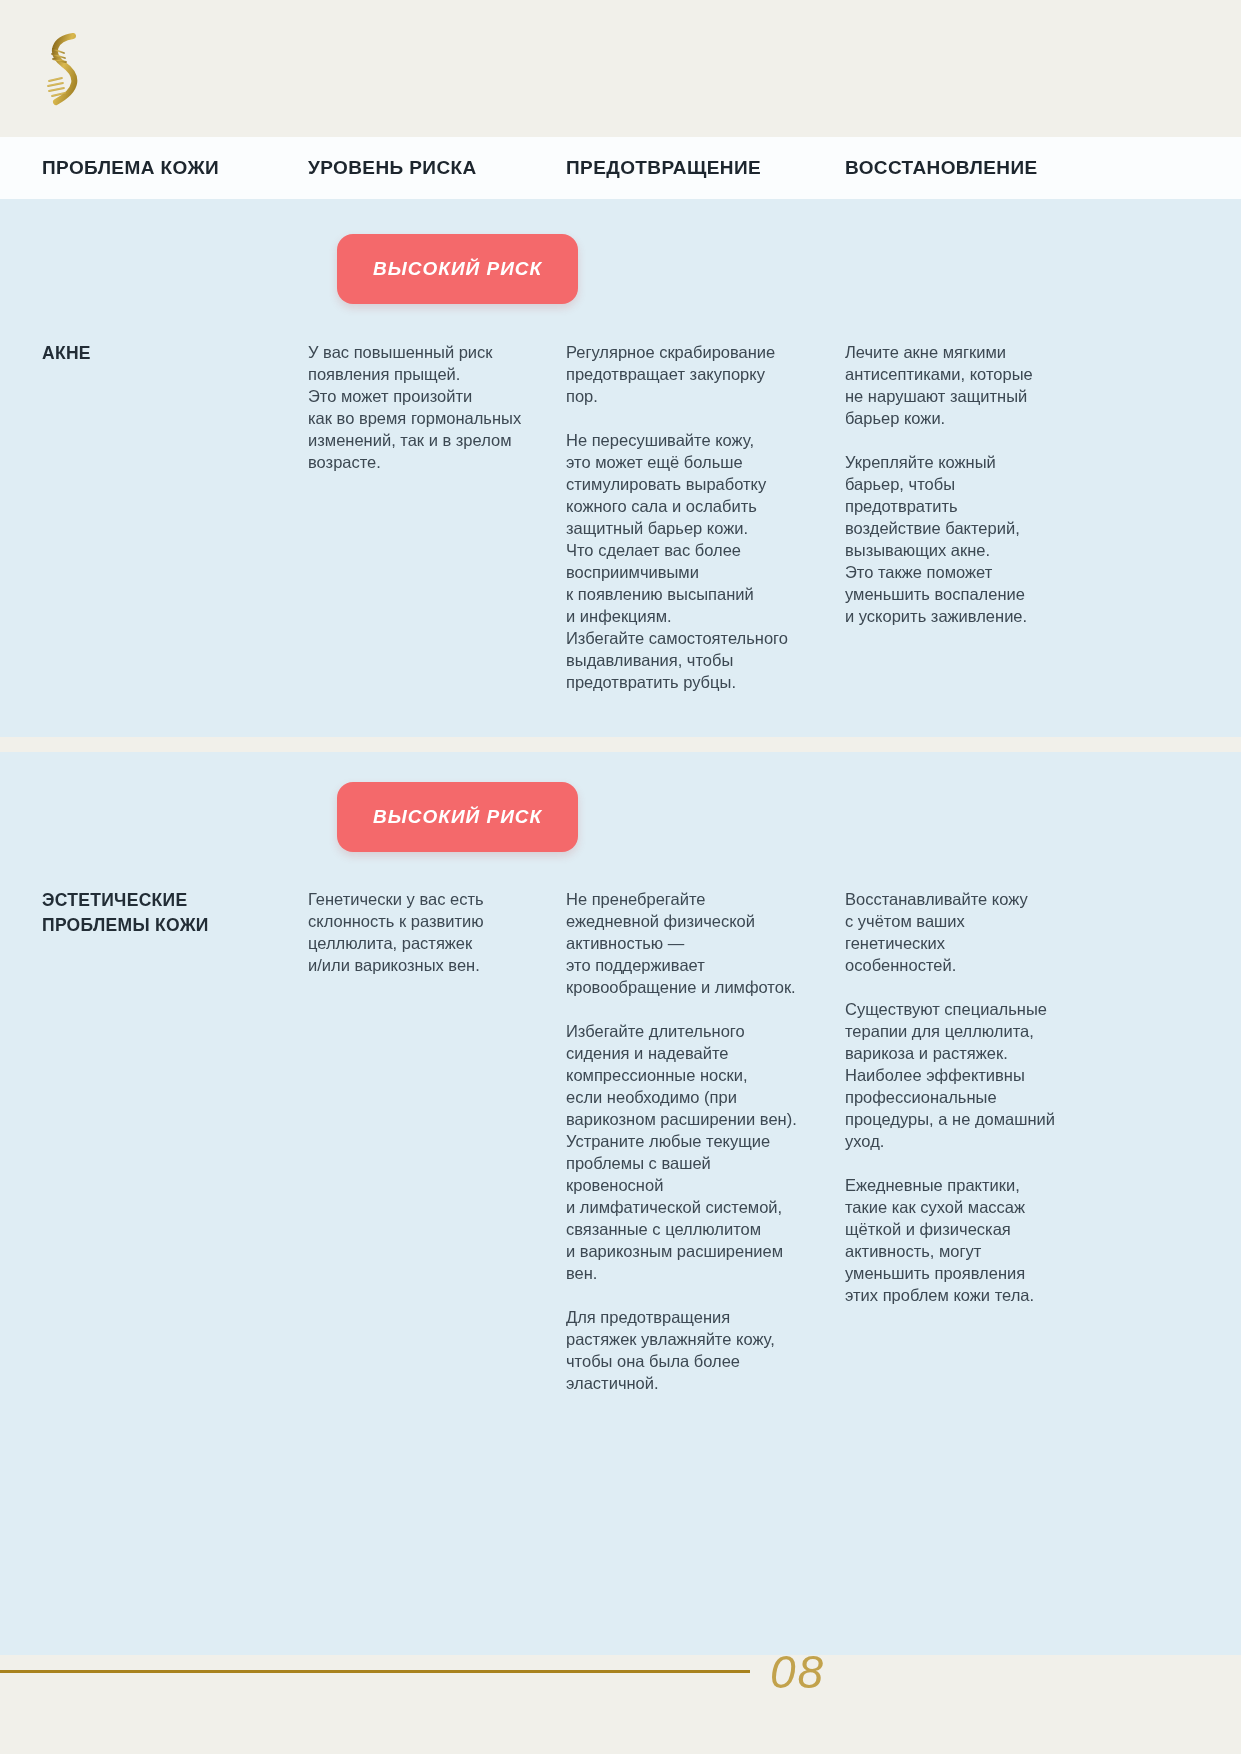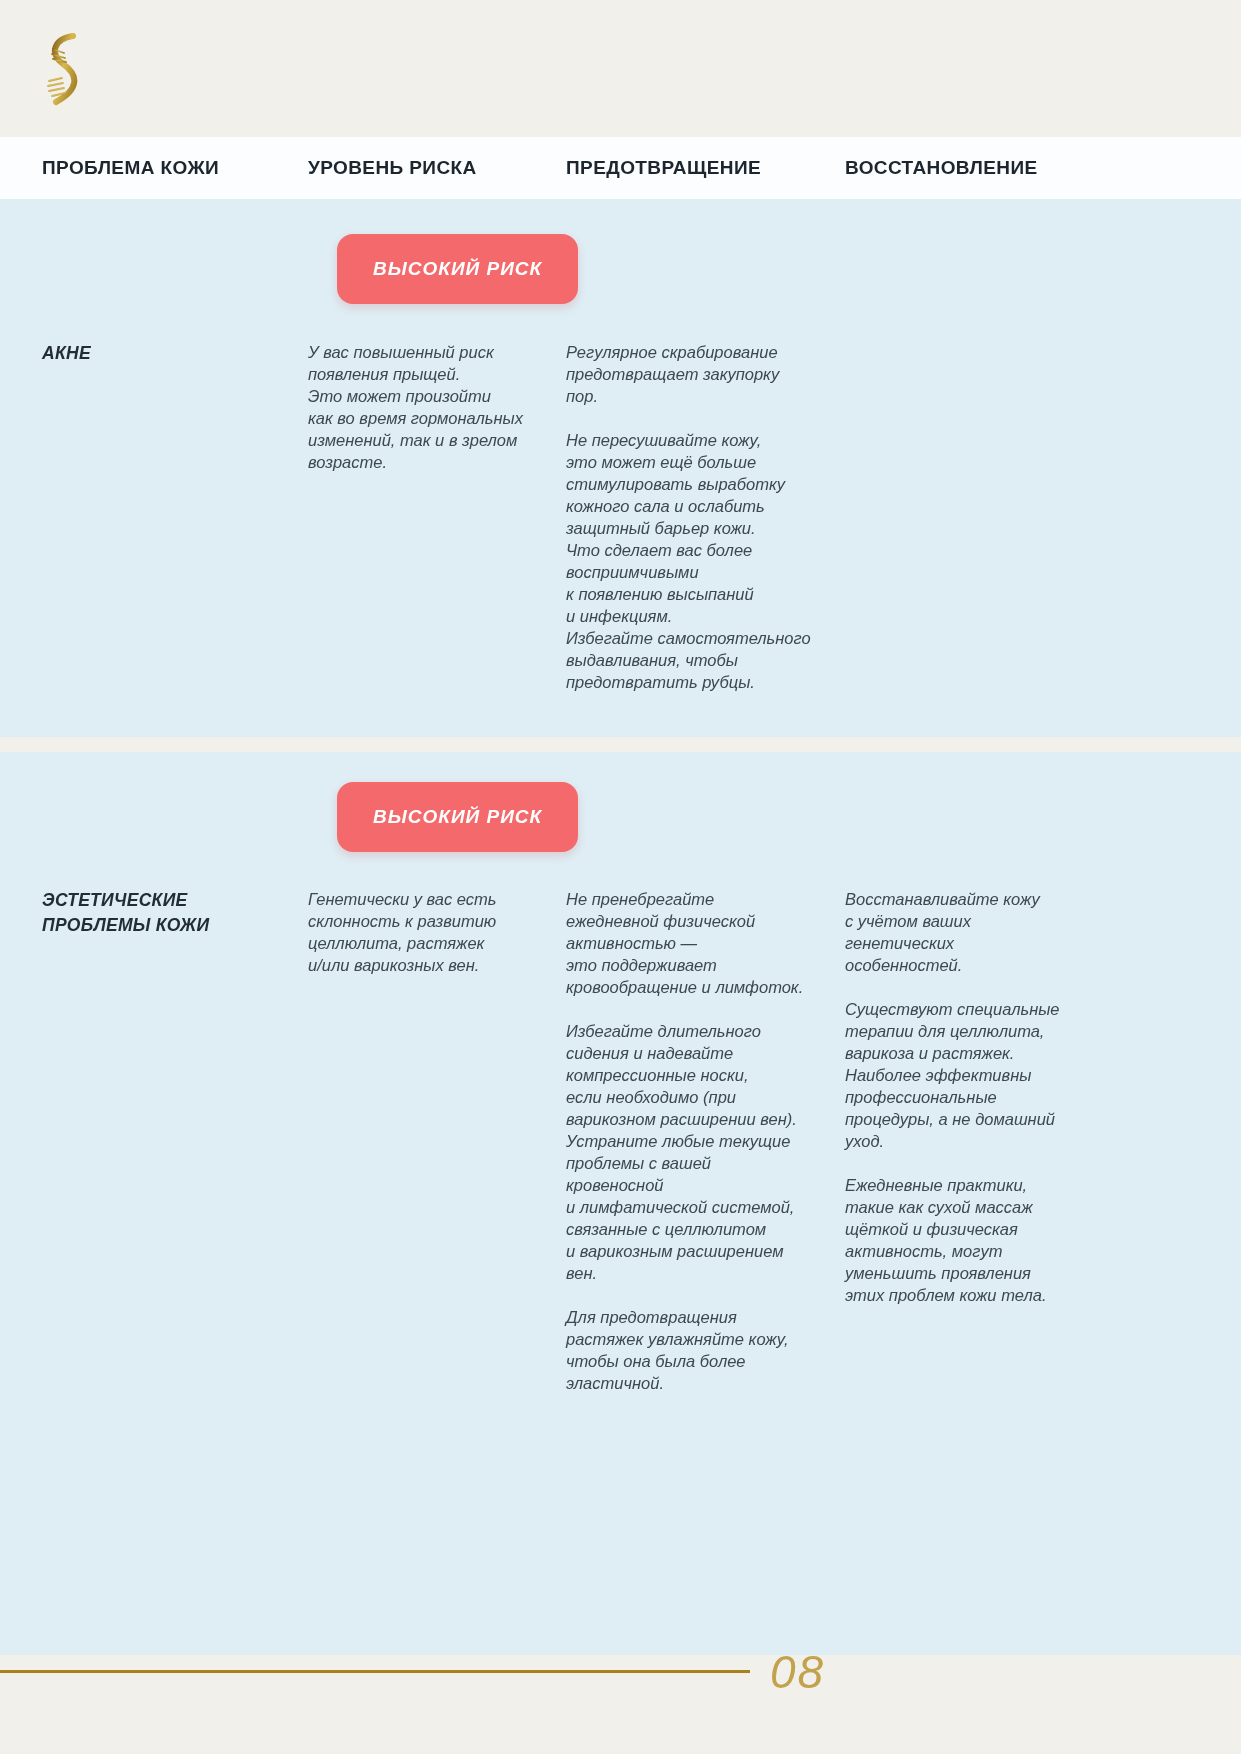--- a/index.html
+++ b/index.html
@@ -52,21 +52,21 @@
     background:var(--badge-red);
     color:#ffffff;
     font-size:19px;font-weight:700;letter-spacing:1px;
     padding:24px 36px;
     border-radius:16px;
     box-shadow:0 4px 8px rgba(190,70,70,.18);
     font-style:italic;
   }
   .section-1 .badge{top:35px;}
   .section-2 .badge{top:30px;}
-  .row{position:absolute;left:0;width:100%;font-style:italic;}
+  .row{position:absolute;left:0;width:100%;}
   .section-1 .row{top:142px;}
   .section-2 .row{top:136px;}
   .cell{
     font-size:16.5px;line-height:22px;
     color:var(--text-dark);
     white-space:pre-line;
   }
   .problem-name{
     font-size:17.5px;font-weight:700;line-height:25px;
     color:#222d36;letter-spacing:.3px;
@@ -141,20 +141,33 @@
 стимулировать выработку
 кожного сала и ослабить
 защитный барьер кожи.
 Что сделает вас более
 восприимчивыми
 к появлению высыпаний
 и инфекциям.
 Избегайте самостоятельного
 выдавливания, чтобы
 предотвратить рубцы.</div>
+        <div class="cell">Лечите акне мягкими
+антисептиками, которые
+не нарушают защитный
+барьер кожи.
+
+Укрепляйте кожный
+барьер, чтобы
+предотвратить
+воздействие бактерий,
+вызывающих акне.
+Это также поможет
+уменьшить воспаление
+и ускорить заживление.</div>
       </div>
     </div>
   </section>
 
   <section class="risk-section section-2">
     <div class="badge">ВЫСОКИЙ РИСК</div>
     <div class="row">
       <div class="cols">
         <div class="problem-name">ЭСТЕТИЧЕСКИЕ
 ПРОБЛЕМЫ КОЖИ</div>

